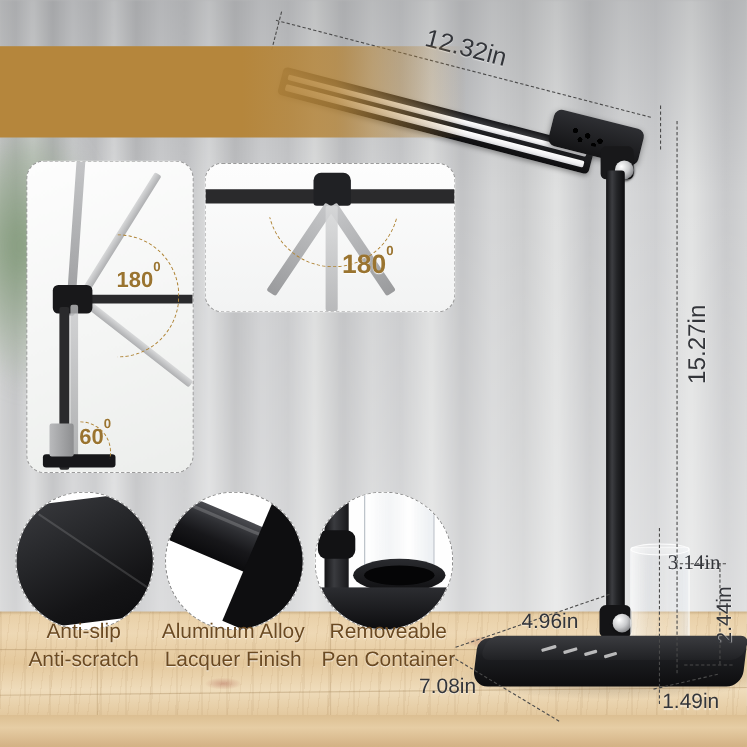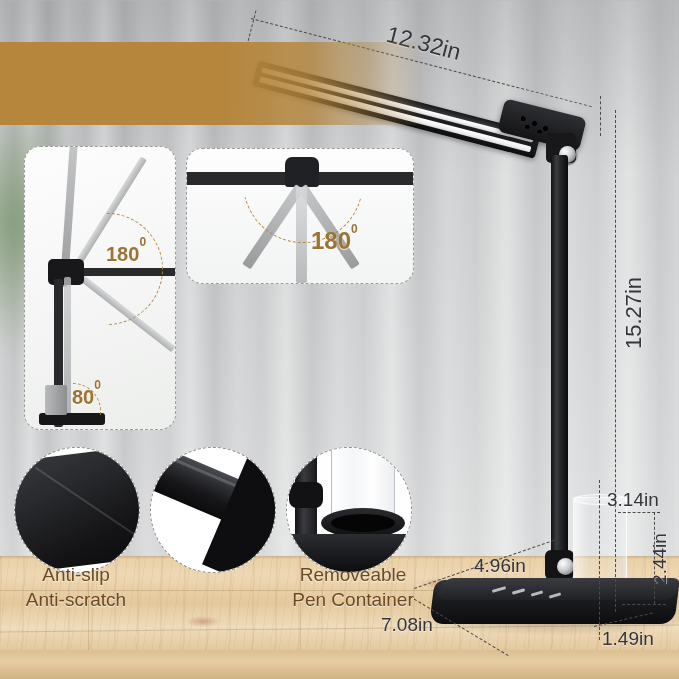--- a/index.html
+++ b/index.html
@@ -156,21 +156,21 @@
   <div class="dim" style="left:251px;top:18px;width:352px;transform:rotate(14.5deg);"></div>
   <div class="dimv" style="left:251px;top:10px;height:36px;transform:rotate(14.5deg);"></div>
   <div class="dimv" style="left:600px;top:96px;height:40px;"></div>
   <div class="dim-lbl" style="left:386px;top:30px;transform:rotate(14.5deg);font-size:23px;">12.32in</div>
 
   <div class="dimv" style="left:615px;top:110px;height:502px;"></div>
   <div class="dim-lbl" style="left:598px;top:300px;transform:rotate(-90deg);transform-origin:50% 50%;font-size:22px;">15.27in</div>
 
   <div class="dimv" style="left:599px;top:480px;height:160px;"></div>
   <div class="dim" style="left:618px;top:512px;width:42px;"></div>
-  <div class="dim-lbl sm" style="left:607px;top:489px;">3.14in</div>
+  <div class="dim-lbl sm" style="left:607px;top:501px;font-family:Liberation Serif, serif;">3.14in</div>
 
   <div class="dimv" style="left:654px;top:512px;height:92px;"></div>
   <div class="dim" style="left:622px;top:604px;width:44px;"></div>
   <div class="dim-lbl sm" style="left:634px;top:548px;transform:rotate(-90deg);transform-origin:50% 50%;">2.44in</div>
 
   <div class="dim" style="left:414px;top:588px;width:148px;transform:rotate(-19deg);"></div>
   <div class="dim-lbl sm" style="left:474px;top:555px;">4.96in</div>
 
   <div class="dim" style="left:410px;top:596px;width:115px;transform:rotate(31deg);"></div>
   <div class="dim-lbl sm" style="left:381px;top:614px;">7.08in</div>
@@ -194,21 +194,21 @@
     <div class="bar-gray" style="left:39px;top:130px;width:7px;height:146px;opacity:.75;"></div>
 
     <div style="position:absolute;left:14px;top:266px;width:66px;height:12px;border-radius:3px;background:#17171a;"></div>
     <div style="position:absolute;left:20px;top:238px;width:22px;height:30px;background:linear-gradient(90deg,#b9babc,#8d8e90);border-radius:2px;"></div>
 
     <div class="arc" style="left:26px;top:66px;width:110px;height:110px;border-color:#b2883c;
                 clip-path:polygon(50% 0,100% 0,100% 100%,50% 100%);"></div>
     <div class="arc" style="left:20px;top:236px;width:54px;height:54px;
                 clip-path:polygon(50% 0,100% 0,100% 60%,50% 60%);"></div>
     <div class="angle-label" style="left:81px;top:95px;"><span>180</span><sup>0</sup></div>
-    <div class="angle-label" style="left:47px;top:238px;"><span>80</span><sup>0</sup></div>
+    <div class="angle-label" style="left:47px;top:238px;"><span>60</span><sup>0</sup></div>
   </div>
 
   <div class="inset inset-mid">
     <div class="bar" style="left:-4px;top:23px;width:236px;height:13px;"></div>
     <div style="position:absolute;left:98px;top:8px;width:34px;height:30px;background:#202124;border-radius:7px 7px 3px 3px;"></div>
     <div class="bar-gray" style="left:108px;top:38px;width:10px;height:96px;transform-origin:50% 0;transform:rotate(34deg);"></div>
     <div class="bar-gray" style="left:110px;top:38px;width:10px;height:96px;transform-origin:50% 0;transform:rotate(-34deg);"></div>
     <div class="bar-lt" style="left:109px;top:38px;width:11px;height:96px;opacity:.85;"></div>
     <div class="arc" style="left:56px;top:-26px;width:118px;height:118px;
                 clip-path:polygon(0 62%,100% 62%,100% 100%,0 100%);"></div>
@@ -225,20 +225,22 @@
   <div class="circ-cap" style="left:-19px;top:562px;">Anti-slip
 Anti-scratch</div>
 
   <div class="circle" style="left:150px;top:447px;">
     <div style="position:absolute;left:-24px;top:26px;width:190px;height:44px;
                 background:linear-gradient(180deg,#4b4c51 0%,#2d2e32 30%,#17171a 62%,#0b0b0d 100%);
                 border-radius:6px;transform:rotate(23deg);"></div>
     <div style="position:absolute;left:-20px;top:30px;width:180px;height:3px;background:rgba(255,255,255,.18);transform:rotate(23deg);"></div>
     <div style="position:absolute;left:78px;top:-16px;width:60px;height:150px;background:#0e0e10;transform:rotate(23deg);"></div>
   </div>
+  <div class="circ-cap" style="left:117px;top:562px;">Aluminum Alloy
+Lacquer Finish</div>
 
   <div class="circle" style="left:286px;top:447px;">
     <div style="position:absolute;left:0;top:0;width:124px;height:124px;background:#fefefe;"></div>
     <div style="position:absolute;left:44px;top:-12px;width:62px;height:86px;
                 background:linear-gradient(90deg,rgba(255,255,255,.6),rgba(225,230,235,.35) 35%,rgba(255,255,255,.2) 65%,rgba(220,226,232,.55));
                 border:1px solid rgba(170,178,186,.8);border-radius:2px;"></div>
     <div style="position:absolute;left:34px;top:60px;width:84px;height:30px;border-radius:50%;
                 background:linear-gradient(180deg,#2a2b2f,#101012);"></div>
     <div style="position:absolute;left:44px;top:66px;width:64px;height:18px;border-radius:50%;background:#050506;"></div>
     <div style="position:absolute;left:8px;top:-6px;width:22px;height:100px;background:linear-gradient(90deg,#131315,#3a3b3f 40%,#18181b);border-radius:3px;"></div>

